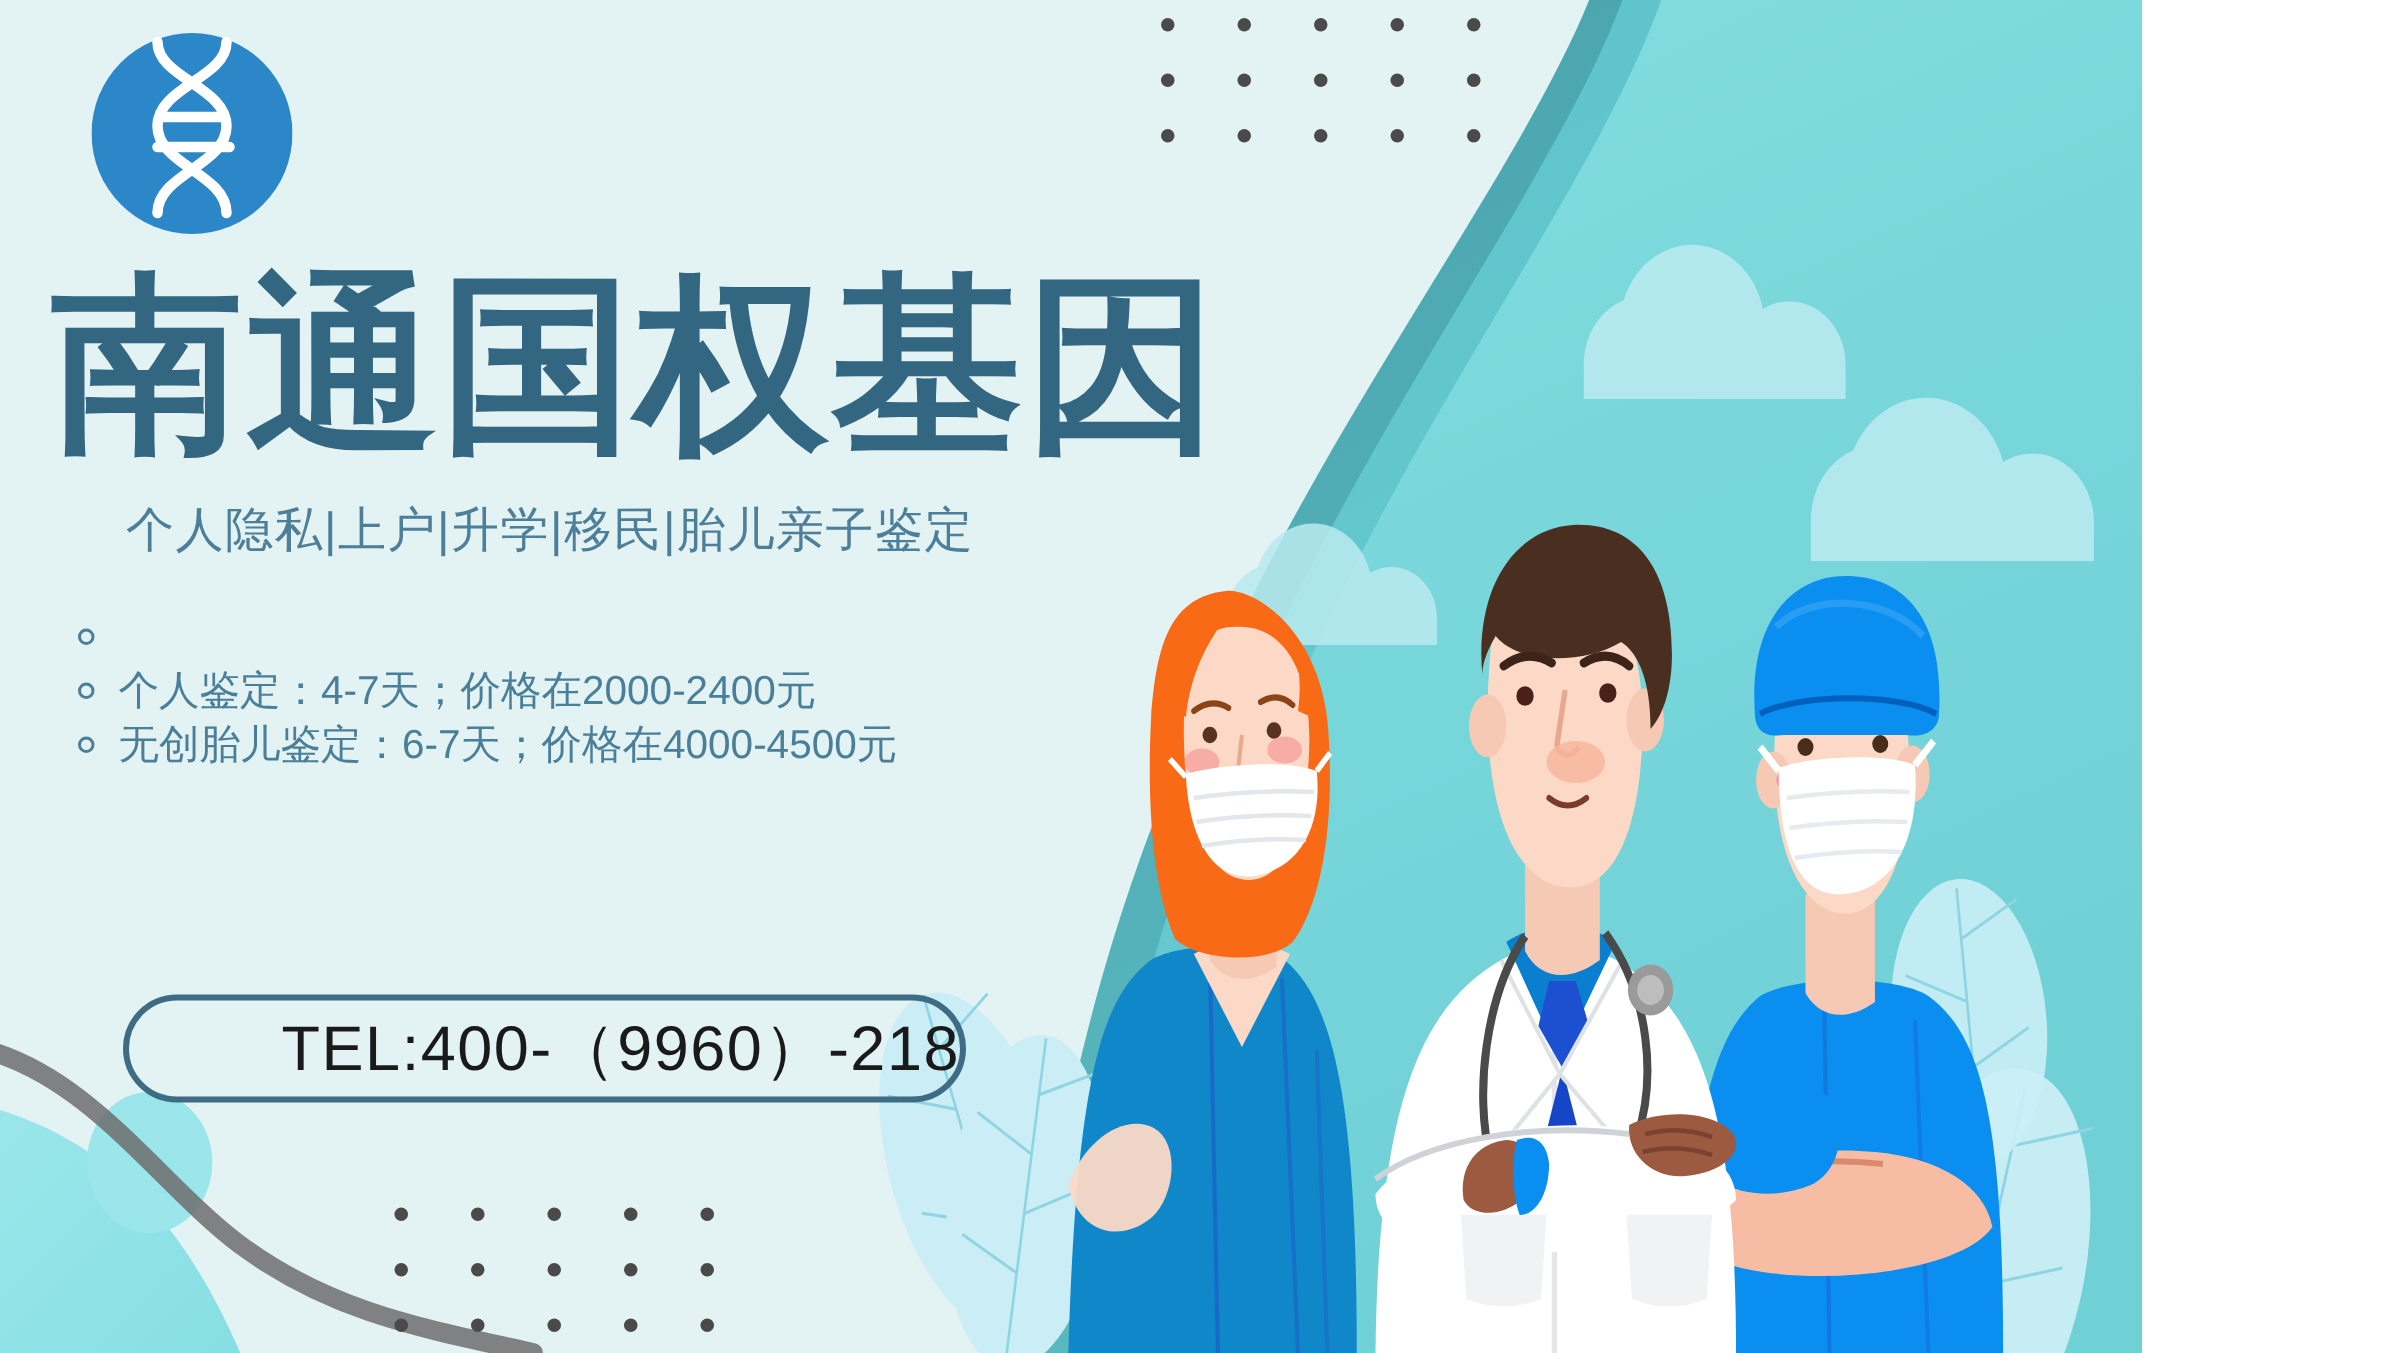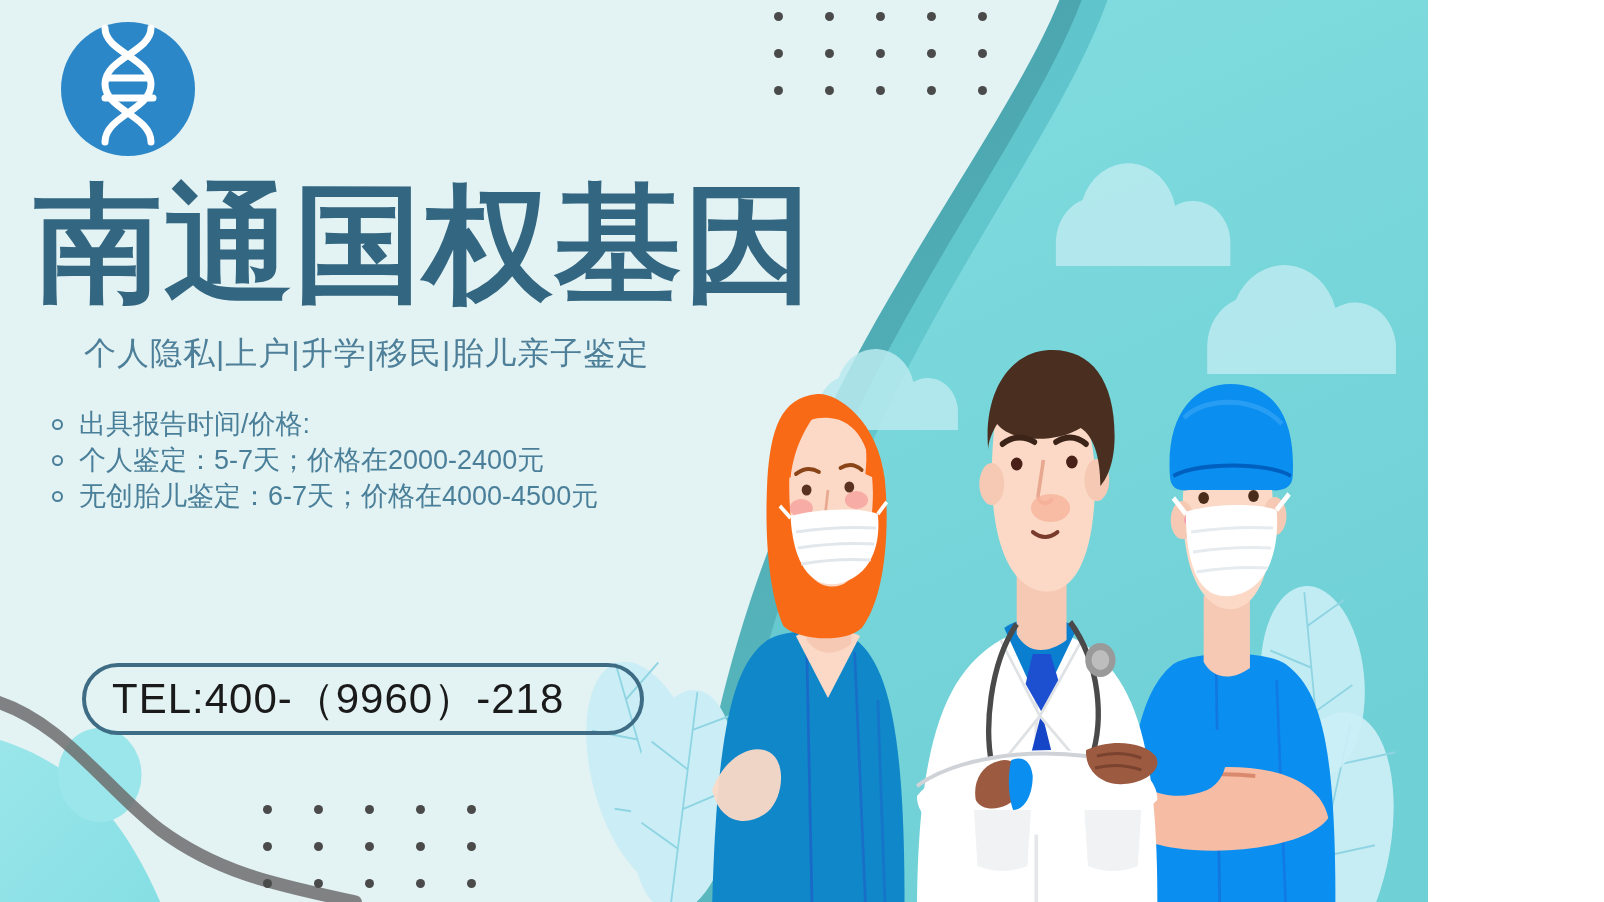--- a/index.html
+++ b/index.html
@@ -138,20 +138,21 @@
     left: 82px;
     top: 663px;
     width: 562px;
     height: 72px;
     border: 4px solid #3d6c84;
     border-radius: 36px;
     box-sizing: border-box;
     display: flex;
     align-items: center;
     padding-left: 26px;
+    justify-content: flex-end;
   }
   .tel-text {
     font-size: 42px;
     color: #1a1a1a;
     letter-spacing: 1px;
     white-space: nowrap;
   }
 </style>
 </head>
 <body>
@@ -462,25 +463,24 @@
     </g>
   </svg>
 
   <div class="headline">南通国权基因</div>
 
   <div class="subhead">个人隐私|上户|升学|移民|胎儿亲子鉴定</div>
 
   <ul class="bullets">
     <li>
       <span class="marker"></span>
-      <span>出具报告时间/价格:</span>
     </li>
     <li>
       <span class="marker"></span>
-      <span>个人鉴定：5-7天；价格在2000-2400元</span>
+      <span>个人鉴定：4-7天；价格在2000-2400元</span>
     </li>
     <li>
       <span class="marker"></span>
       <span>无创胎儿鉴定：6-7天；价格在4000-4500元</span>
     </li>
   </ul>
 
 
   <div class="tel-box">
     <span class="tel-text">TEL:400-（9960）-218</span>

